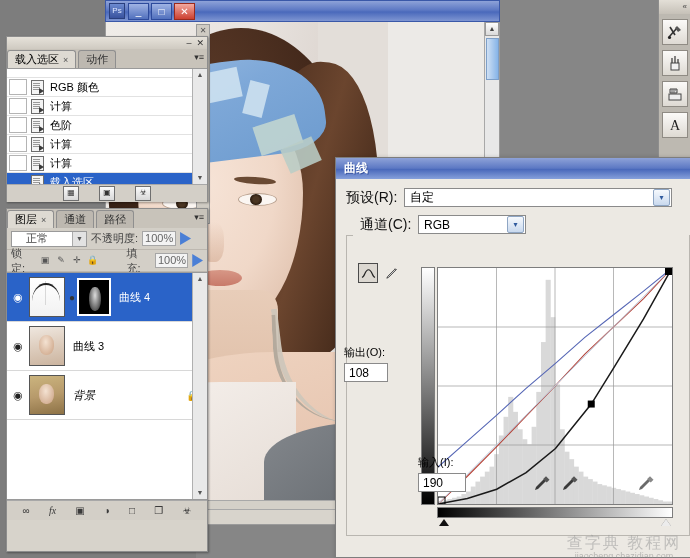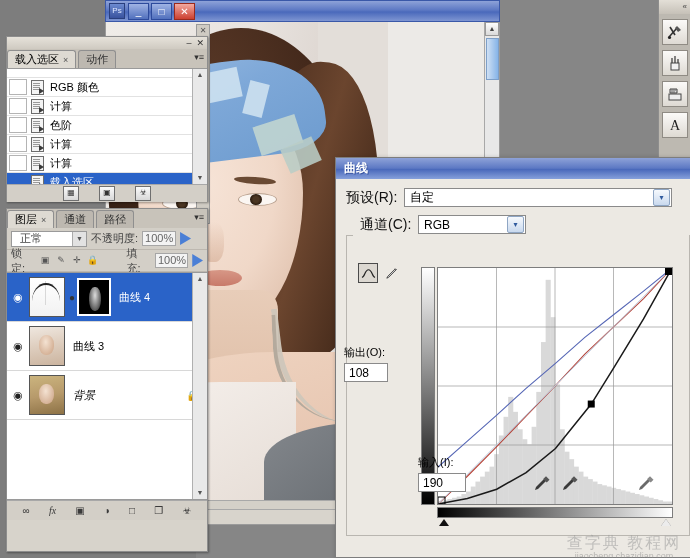--- a/index.html
+++ b/index.html
@@ -117,21 +117,21 @@
      align-items:center;justify-content:center;gap:20px;}
   .fi{width:14px;height:13px;border:1px solid #6f6f6f;background:linear-gradient(180deg,#fafafa,#d8d8d8);
      font-size:8px;line-height:12px;text-align:center;color:#333;}
 
   
   #layers-panel{left:6px;top:208px;width:202px;height:344px;background:#d7d3cb;
      border:1px solid #8d8d8d;box-shadow:1px 1px 2px rgba(0,0,0,.35);box-sizing:border-box;}
   .ctlrow{height:21px;display:flex;align-items:center;gap:4px;padding:0 4px;
      background:#d3cfc7;border-bottom:1px solid #bdb8b0;font-size:11px;color:#444;}
   .combo{width:76px;height:16px;background:#fff;border:1px solid #9a9a9a;display:flex;align-items:center;
-     font-size:11px;padding-left:8px;color:#444;box-sizing:border-box;}
+     font-size:11px;padding-left:14px;color:#444;box-sizing:border-box;}
   .combo .arr{margin-left:auto;width:13px;height:14px;background:#e2e2e2;border-left:1px solid #aaa;
      font-size:7px;text-align:center;line-height:14px;color:#555;}
   .numfld{width:34px;height:15px;background:#f3f3f3;border:1px solid #a6a6a6;font-size:11px;
      text-align:left;padding-left:2px;color:#666;box-sizing:border-box;}
   .bluearrow{width:11px;height:13px;background:#4a7fd6;clip-path:polygon(0 0,100% 50%,0 100%);}
   .lockicons{display:flex;gap:5px;align-items:center;}
   .li{width:11px;height:11px;font-size:9px;line-height:11px;text-align:center;color:#555;}
   .layers-list{background:#fff;border-top:1px solid #9a9a9a;position:relative;}
   .lrow{height:48px;display:flex;align-items:center;border-bottom:1px solid #d8d8d8;font-size:11px;}
   .lrow.sel{background:#2a63c8;color:#fff;}

